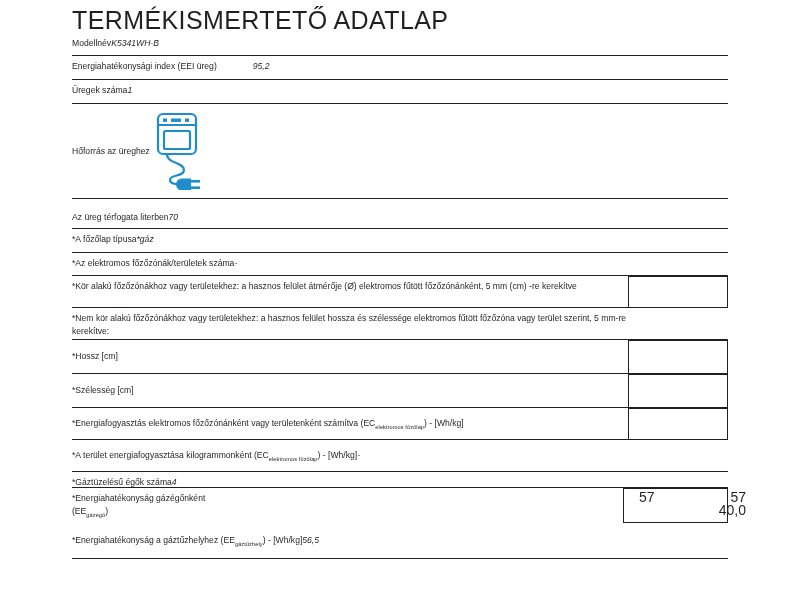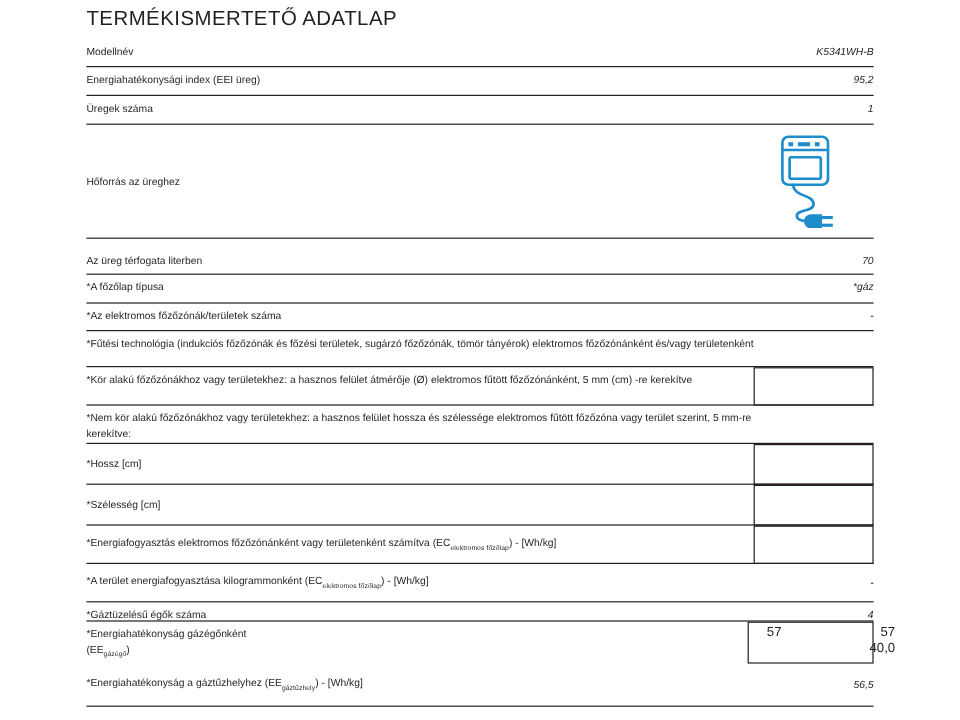--- a/index.html
+++ b/index.html
@@ -18,39 +18,38 @@
     position: relative;
     width: 800px;
     height: 600px;
     box-sizing: border-box;
     padding: 0 72px 0 72px;
   }
   .doc-title {
     position: absolute;
     left: 72px;
     top: 6px;
-    font-size: 17px;
+    font-size: 25px;
     letter-spacing: 0.4px;
     font-weight: 400;
     color: #231f20;
     white-space: nowrap;
   }
   .table {
     position: absolute;
     left: 72px;
     top: 33px;
     width: 656px;
   }
   .row {
     position: relative;
     border-bottom: 1px solid #231f20;
     box-sizing: border-box;
     display: flex;
     align-items: flex-start;
-    justify-content: space-between;
   }
   .label {
     font-size: 8.6px;
     line-height: 13px;
     color: #231f20;
     padding: 4px 0 4px 0;
     max-width: 548px;
     text-align: left;
   }
   .label.wide { max-width: 560px; }
@@ -137,21 +136,21 @@
     box-sizing: border-box;
   }
   .eeb-vals {
     position: absolute;
     left: 551px;
     top: 0;
     width: 128px;
     height: 35px;
     box-sizing: border-box;
     padding: 3px 5px 0 0;
-    font-size: 11px;
+    font-size: 14px;
     line-height: 13px;
   }
   .eeb-line1 {
     display: flex;
     justify-content: space-between;
     padding-left: 16px;
   }
   .eeb-line2 {
     text-align: right;
   }
@@ -206,23 +205,20 @@
     <div class="row h-hob">
       <div class="label">*A főzőlap típusa</div>
       <div class="value">*gáz</div>
     </div>
 
     <div class="row h-zones">
       <div class="label">*Az elektromos főzőzónák/területek száma</div>
       <div class="value">-</div>
     </div>
 
-    <div class="row h-tech">
-      <div class="label wide">*Fűtési technológia (indukciós főzőzónák és főzési területek, sugárzó főzőzónák, tömör tányérok) elektromos főzőzónánként és/vagy területenként</div>
-    </div>
 
     <div class="row h-circ">
       <div class="label">*Kör alakú főzőzónákhoz vagy területekhez: a hasznos felület átmérője (Ø) elektromos fűtött főzőzónánként, 5 mm (cm) -re kerekítve</div>
       <div class="box-cell box-circ"></div>
     </div>
 
     <div class="row h-noncirc">
       <div class="label wide">*Nem kör alakú főzőzónákhoz vagy területekhez: a hasznos felület hossza és szélessége elektromos fűtött főzőzóna vagy terület szerint, 5 mm-re kerekítve:</div>
     </div>
 

